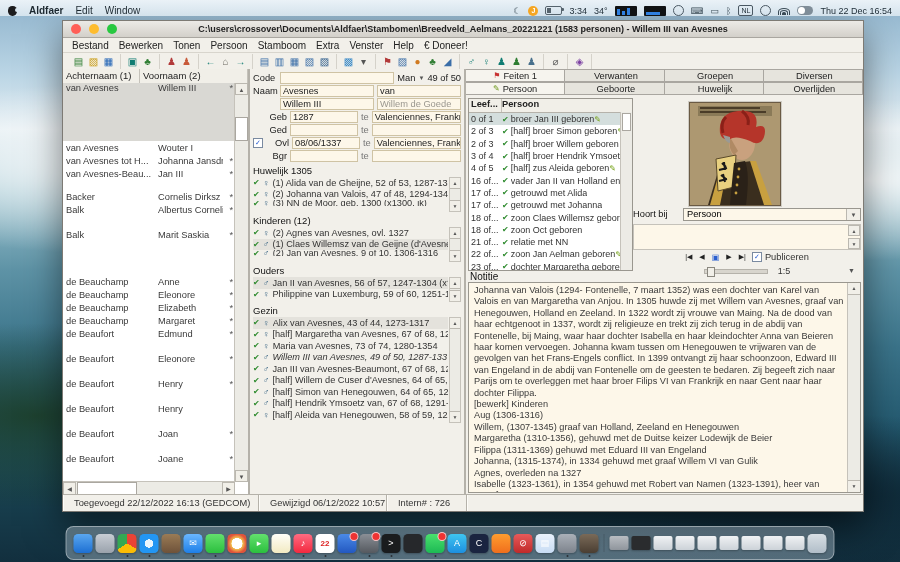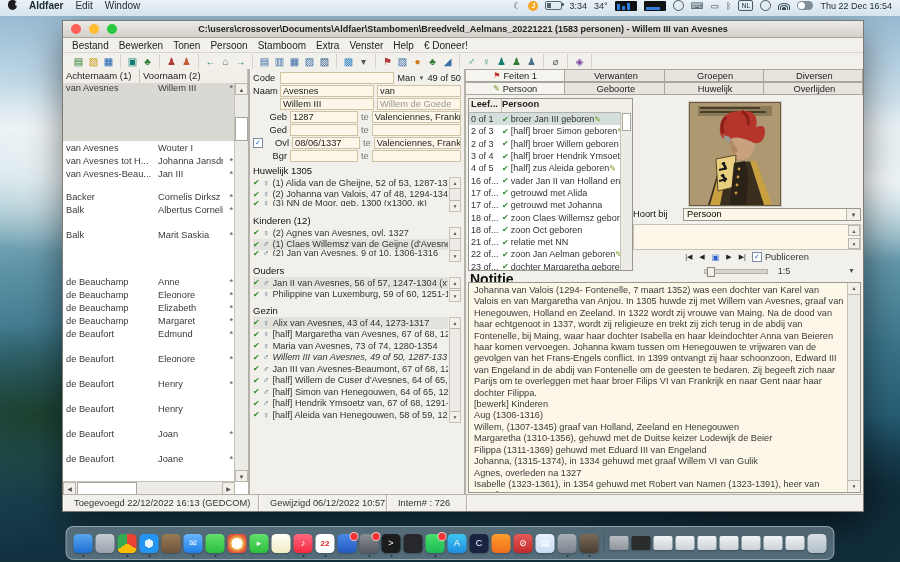--- a/index.html
+++ b/index.html
@@ -7,21 +7,21 @@
     width:900px;height:562px;position:relative;overflow:hidden;
     font-family:"Liberation Sans",sans-serif;
     background:
       radial-gradient(55% 22% at 16% 30%, rgba(255,255,255,.95), rgba(255,255,255,0) 70%),
       radial-gradient(45% 20% at 96% 32%, rgba(255,255,255,.9), rgba(255,255,255,0) 72%),
       radial-gradient(40% 22% at 4% 74%, rgba(28,62,40,.9), rgba(28,62,40,0) 75%),
       radial-gradient(50% 18% at 90% 88%, rgba(10,30,44,.8), rgba(10,30,44,0) 80%),
       linear-gradient(180deg,#8fb3cc 0%,#bad5e5 13%,#e3edf2 23%,#9dc3cf 34%,#5e93a6 48%,#3a7389 62%,#245a70 76%,#18404f 88%,#122f3e 100%);
   }
   
-  .menubar{position:absolute;top:0;left:0;right:0;height:16px;display:flex;align-items:flex-start;
+  .menubar{position:absolute;top:0;left:0;right:0;height:16px;display:flex;align-items:flex-end;
     background:linear-gradient(180deg,rgba(242,247,251,.92),rgba(221,233,241,.88));
     font-size:10px;color:#1c2830;padding:0 8px;gap:12px;z-index:50}
   .menubar .app-name{font-weight:bold}
   .apple{width:9px;height:10px;background:#1c1c1e;border-radius:45% 45% 48% 48%;position:relative;display:inline-block}
   .apple::after{content:"";position:absolute;right:-2px;top:2px;width:4px;height:4px;border-radius:50%;background:#dbe8f1}
   .mb-right{margin-left:auto;display:flex;align-items:center;gap:7px;font-size:9px;color:#22303a}
   .mb-ic{display:inline-flex;align-items:center;justify-content:center;height:11px;color:#3a4a55;font-size:9px}
   .badge-j{width:10px;height:10px;border-radius:50%;background:#f5a623;color:#fff;font-size:7px;font-weight:bold;display:flex;align-items:center;justify-content:center}
   .battery{width:15px;height:7px;border:1px solid #55636d;border-radius:2px;position:relative}
   .battery::before{content:"";position:absolute;left:1px;top:1px;bottom:1px;width:4px;background:#55636d}
@@ -115,21 +115,21 @@
   .mini-note{position:absolute;left:0;right:0;top:127px;height:24px;background:#fdf7e9;border:1px solid #c5c2ba}
   .mini-note .sa{position:absolute;right:0;width:12px;height:11px;background:#f1efe8;border:1px solid #bbb8b0;font-size:5px;text-align:center;line-height:10px;color:#555;box-sizing:border-box}
   .navrow{position:absolute;left:0;right:0;top:155px;display:flex;align-items:center;justify-content:center;gap:6px;font-size:8px;color:#333}
   .navbtn{color:#222;font-size:7px}
   .navbtn.blue{color:#2a5fd0;font-size:8px}
   .pubbox{display:flex;align-items:center;gap:3px;font-size:9.3px}
   .sliderrow{position:absolute;left:0;right:0;top:168px;height:12px;display:flex;align-items:center;justify-content:center;gap:10px;font-size:9px;color:#333}
   .slider{width:62px;height:3px;background:#d8d5cd;border:1px solid #b5b2aa;position:relative}
   .slider .th{position:absolute;left:2px;top:-3px;width:6px;height:8px;background:#f1efe8;border:1px solid #8a877f}
   .slider-dd{position:absolute;right:6px;top:170px;font-size:7px;color:#555}
-  .notitie-head{position:absolute;left:4px;top:202px;font-weight:bold;font-size:14px;color:#111}
+  .notitie-head{position:absolute;left:4px;top:202px;font-weight:normal;font-size:10px;color:#111}
   .notitie{position:absolute;left:2px;right:2px;top:213px;bottom:2px;background:#fdf7e9;border:1px solid #9a978f;box-sizing:border-box;padding:2px 5px;padding-right:16px;font-size:9.2px;line-height:11.4px;color:#3a3a3a;overflow:hidden}
   .notitie .ln{min-height:11.4px}
   .nt-scroll{position:absolute;right:0;top:0;bottom:0;width:12px;background:#ecebe5;border-left:1px solid #c5c2ba}
   .nt-scroll .arr{height:11px;font-size:5px;line-height:11px;text-align:center;color:#555;background:#f1efe8;border-bottom:1px solid #bbb8b0}
   .nt-scroll .arr.b{position:absolute;bottom:0;left:0;right:0;border-top:1px solid #bbb8b0;border-bottom:none}
   
   .statusbar{position:absolute;left:0;right:0;bottom:0;height:16px;background:#f2f0ea;border-top:1px solid #b4b1a9;display:flex;font-size:9.3px;color:#333}
   .seg{border-right:1px solid #b5b2aa;border-left:1px solid #fdfcf8;display:flex;align-items:center;padding-left:10px;box-sizing:border-box;white-space:nowrap;overflow:hidden}
   
   .dock{position:absolute;left:50%;transform:translateX(-50%);bottom:2px;height:26px;display:flex;align-items:center;gap:3px;

